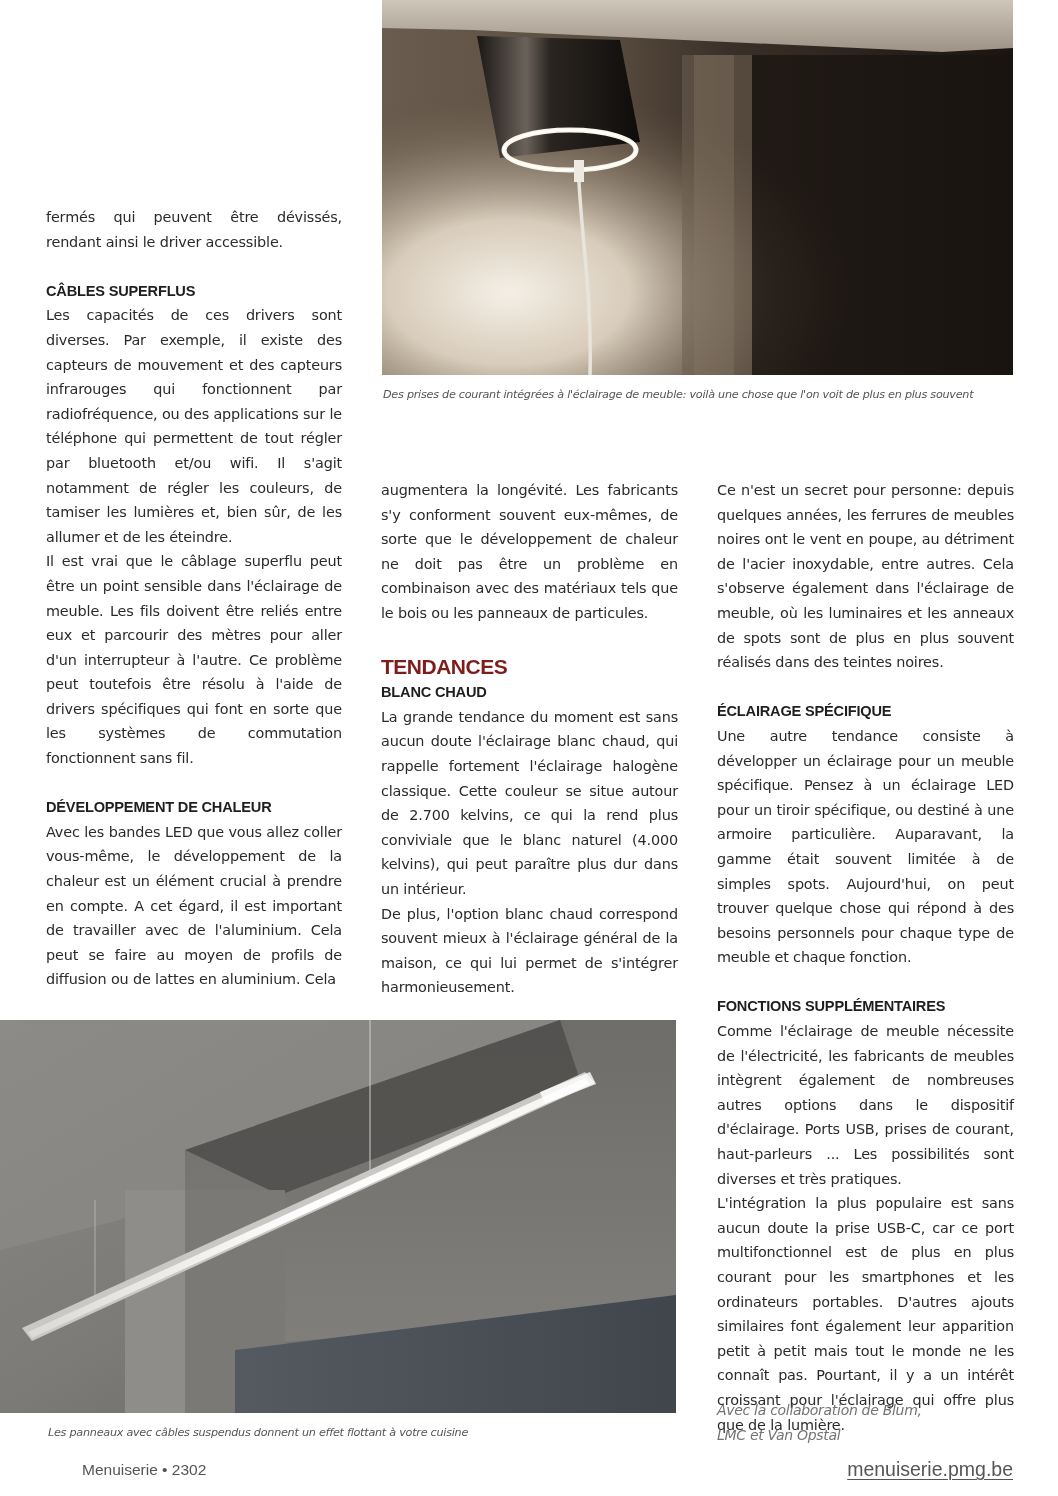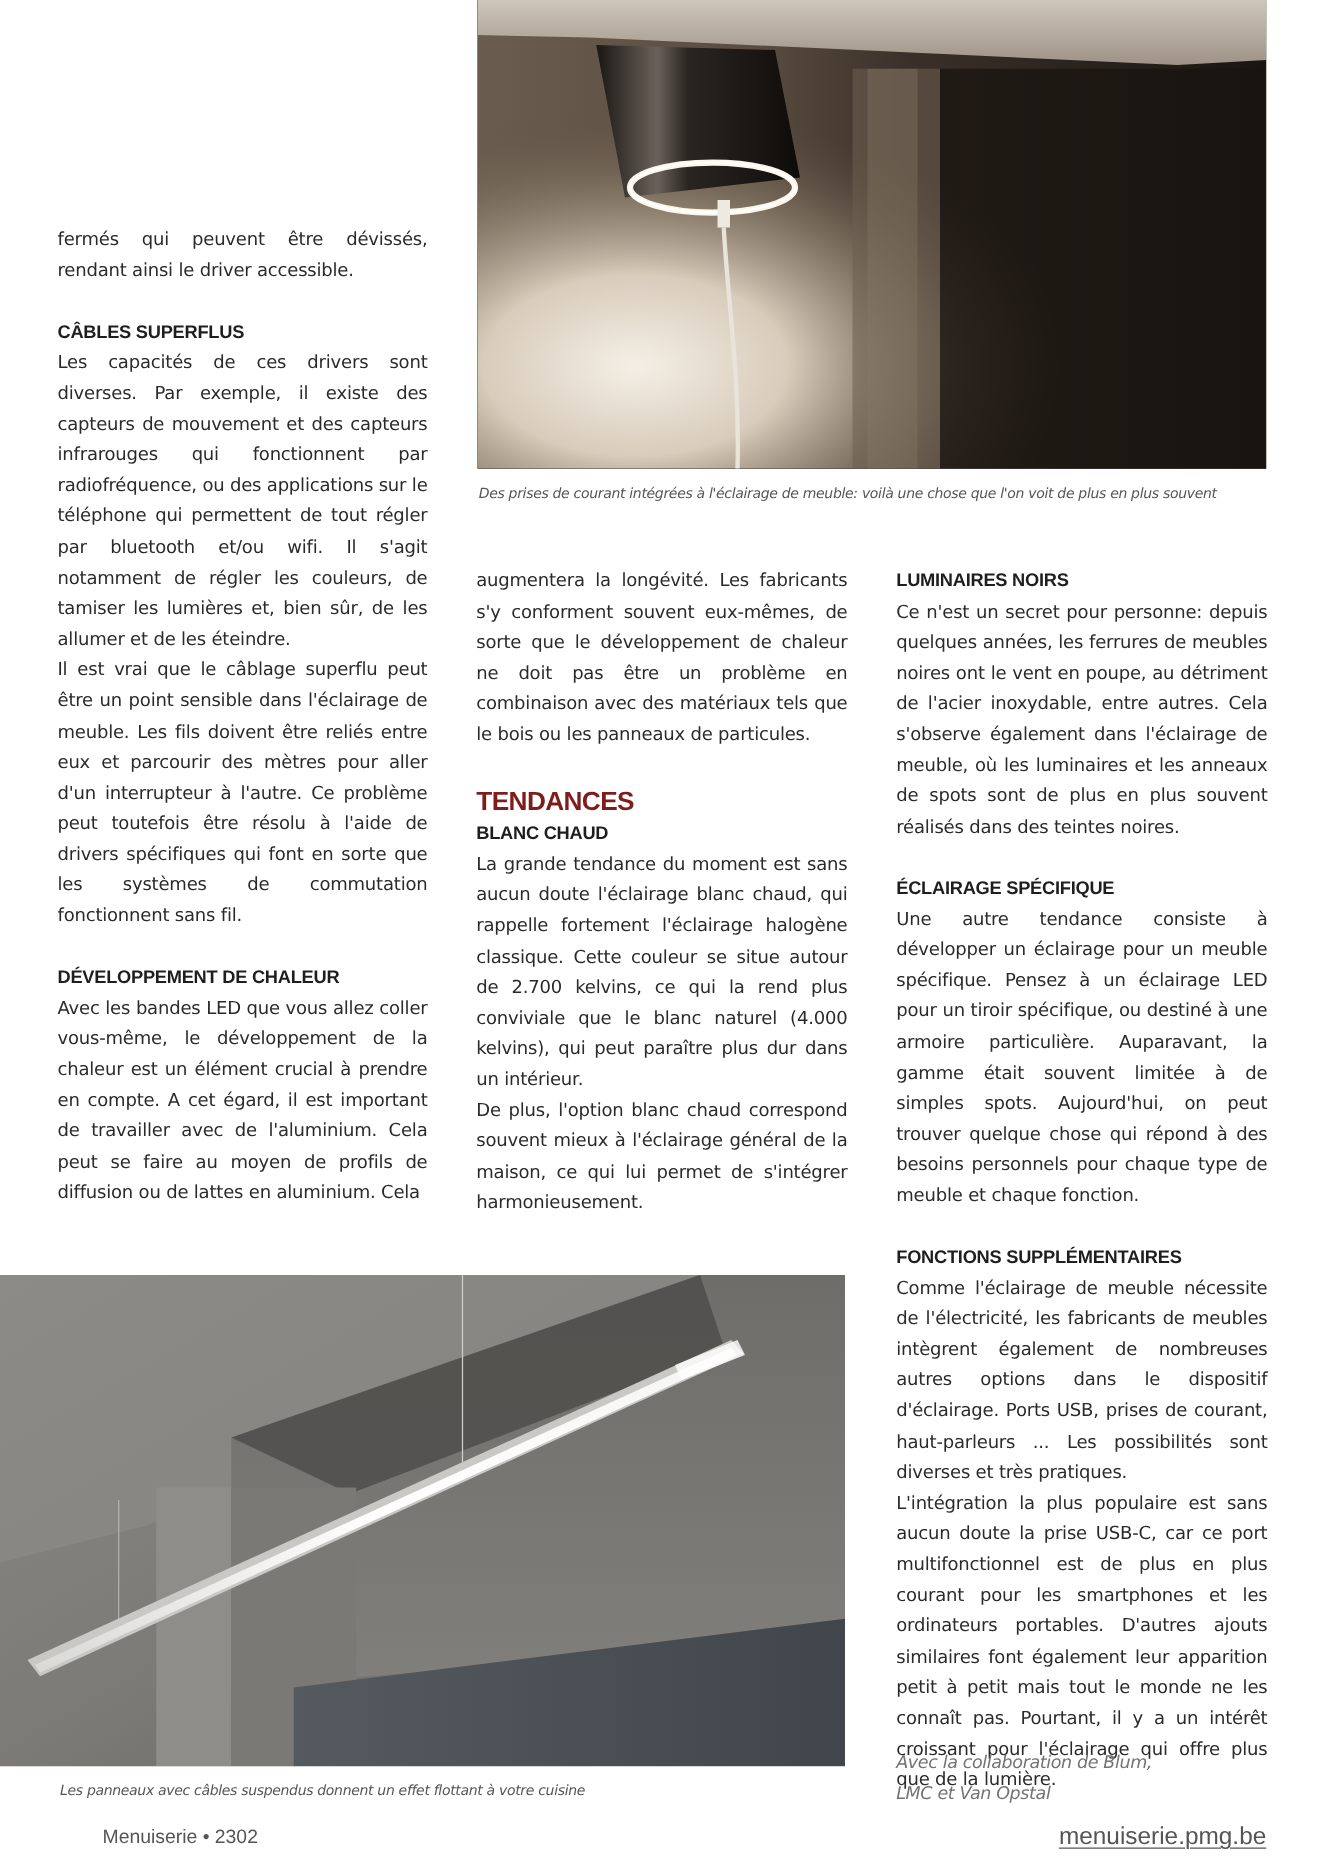--- a/index.html
+++ b/index.html
@@ -1,19 +1,19 @@
 <!DOCTYPE html>
 <html><head>
   <meta charset="utf-8">
   <style>
     * { margin: 0; padding: 0; box-sizing: border-box; }
     html, body { width: 1058px; height: 1496px; background: #ffffff; overflow: hidden; }
     body { position: relative; font-family: "DejaVu Sans", sans-serif; color: #2a2a2a; }
 
-    .col { position: absolute; font-size: 14.4px; line-height: 24.6px; text-align: justify; letter-spacing: -0.15px; }
+    .col { position: absolute; font-size: 14.4px; line-height: 24.6px; text-align: justify; letter-spacing: -0.15px; margin-top: 25px; }
     .col p { margin: 0; }
     .col .gap { height: 24.6px; }
     .col h3 { font-family: "Liberation Sans", sans-serif; font-weight: bold; font-size: 14.6px; line-height: 24.6px; color: #1e1e1e; letter-spacing: -0.2px; text-align: left; }
     .col h2 { font-family: "Liberation Sans", sans-serif; font-weight: bold; font-size: 21px; line-height: 26px; color: #7f1d1d; letter-spacing: -0.5px; margin-top: 4px; text-align: left; }
 
     #col1 { left: 46px; top: 180px; width: 296px; }
     #col2 { left: 381px; top: 453px; width: 297px; }
     #col3 { left: 717px; top: 453px; width: 297px; }
 
     .caption { position: absolute; font-family: "DejaVu Sans", sans-serif; font-style: italic; font-size: 11.2px; color: #555; letter-spacing: -0.25px; white-space: nowrap; }
@@ -89,21 +89,20 @@
 <div class="col" id="col2">
   <p>augmentera la longévité. Les fabricants s'y conforment souvent eux-mêmes, de sorte que le développement de chaleur ne doit pas être un problème en combinaison avec des matériaux tels que le bois ou les panneaux de particules.</p>
   <div class="gap"></div>
   <h2>TENDANCES</h2>
   <h3>BLANC CHAUD</h3>
   <p>La grande tendance du moment est sans aucun doute l'éclairage blanc chaud, qui rappelle fortement l'éclairage halogène classique. Cette couleur se situe autour de 2.700 kelvins, ce qui la rend plus conviviale que le blanc naturel (4.000 kelvins), qui peut paraître plus dur dans un intérieur.</p>
   <p>De plus, l'option blanc chaud correspond souvent mieux à l'éclairage général de la maison, ce qui lui permet de s'intégrer harmonieusement.</p>
 </div>
 
 <div class="col" id="col3">
-  <h3>LUMINAIRES NOIRS</h3>
   <p>Ce n'est un secret pour personne: depuis quelques années, les ferrures de meubles noires ont le vent en poupe, au détriment de l'acier inoxydable, entre autres. Cela s'observe également dans l'éclairage de meuble, où les luminaires et les anneaux de spots sont de plus en plus souvent réalisés dans des teintes noires.</p>
   <div class="gap"></div>
   <h3>ÉCLAIRAGE SPÉCIFIQUE</h3>
   <p>Une autre tendance consiste à développer un éclairage pour un meuble spécifique. Pensez à un éclairage LED pour un tiroir spécifique, ou destiné à une armoire particulière. Auparavant, la gamme était souvent limitée à de simples spots. Aujourd'hui, on peut trouver quelque chose qui répond à des besoins personnels pour chaque type de meuble et chaque fonction.</p>
   <div class="gap"></div>
   <h3>FONCTIONS SUPPLÉMENTAIRES</h3>
   <p>Comme l'éclairage de meuble nécessite de l'électricité, les fabricants de meubles intègrent également de nombreuses autres options dans le dispositif d'éclairage. Ports USB, prises de courant, haut-parleurs ... Les possibilités sont diverses et très pratiques.</p>
   <p>L'intégration la plus populaire est sans aucun doute la prise USB-C, car ce port multifonctionnel est de plus en plus courant pour les smartphones et les ordinateurs portables. D'autres ajouts similaires font également leur apparition petit à petit mais tout le monde ne les connaît pas. Pourtant, il y a un intérêt croissant pour l'éclairage qui offre plus que de la lumière.</p>
 </div>
 

